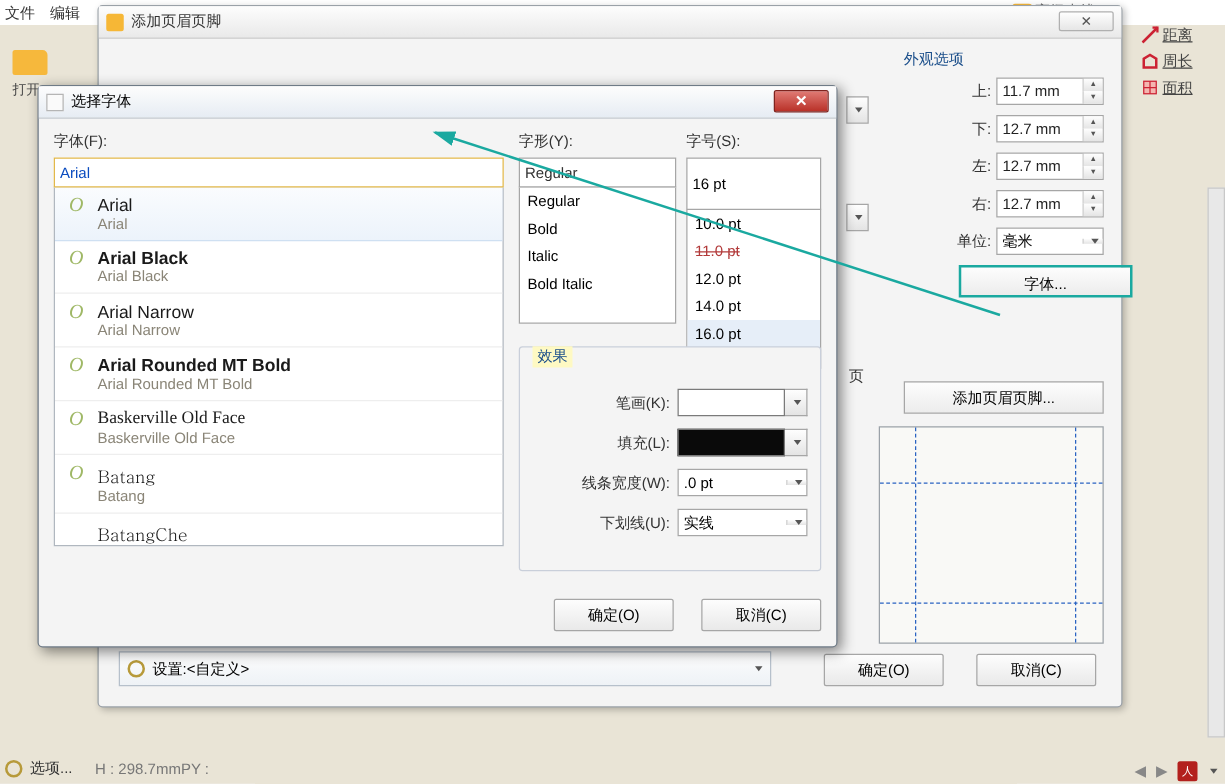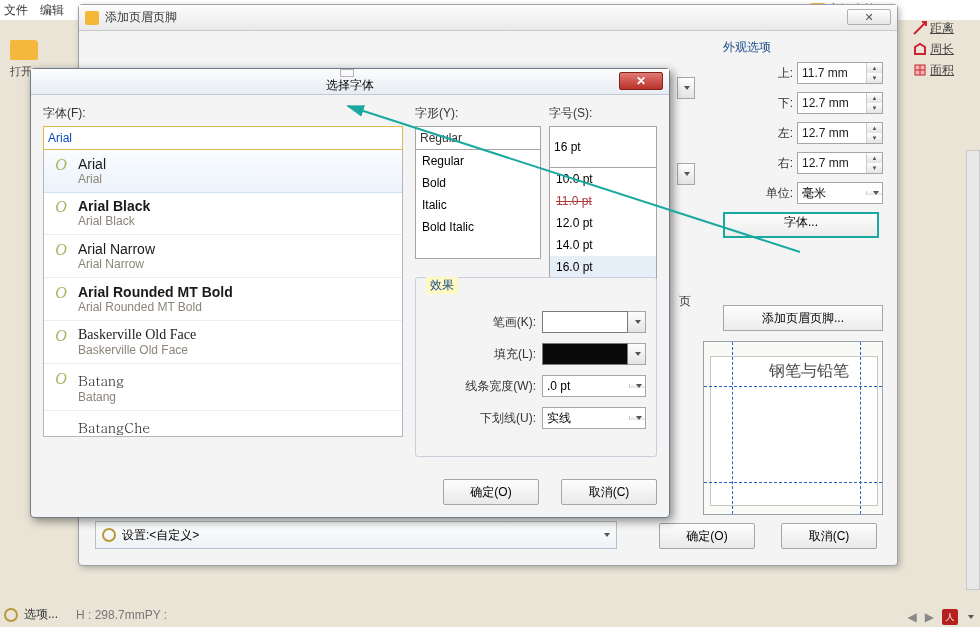--- a/index.html
+++ b/index.html
@@ -30,36 +30,36 @@
   .gb-title{color:#1a4e8a;margin-bottom:6px;}
   .ap-row{display:flex;align-items:center;justify-content:flex-end;margin-bottom:8px;}
   .ap-row .lbl{width:26px;text-align:right;margin-right:4px;color:#333;}
   .spin{display:flex;align-items:center;width:86px;height:22px;border:1px solid #a6a6a6;background:#fff;}
   .spin .val{flex:1;padding:0 4px;color:#222;}
   .spin .btns{width:16px;display:flex;flex-direction:column;}
   .spin .btns div{height:10px;border-left:1px solid #ccc;background:linear-gradient(#fefefe,#e4e4e4);display:flex;align-items:center;justify-content:center;font-size:6px;color:#555;}
   .sel{display:inline-flex;align-items:center;width:86px;height:22px;border:1px solid #a6a6a6;background:#fff;}
   .sel .val{flex:1;padding:0 4px;}
   .sel .dd{width:16px;border-left:1px solid #ccc;background:linear-gradient(#fefefe,#e4e4e4);display:flex;align-items:center;justify-content:center;}
-  .font-btn{width:156px;height:26px;border:2px solid #1aa9a0;background:linear-gradient(#fdfdfd,#ececec);display:flex;align-items:flex-start;justify-content:center;cursor:pointer;margin-top:2px;}
+  .font-btn{width:139px;height:26px;border:2px solid #1aa9a0;background:linear-gradient(#fdfdfd,#ececec);display:flex;align-items:flex-end;justify-content:center;cursor:pointer;margin-top:2px;margin-left:44px;}
   .page-range-btn{position:absolute;right:14px;top:300px;width:160px;height:26px;border:1px solid #a6a6a6;background:linear-gradient(#fdfdfd,#ececec);display:flex;align-items:center;justify-content:center;}
   
   .preview{position:absolute;right:14px;top:336px;width:180px;height:174px;border:1px solid #9aa1a8;background:#f9f9f6;}
   .preview .sheet{position:absolute;left:6px;top:14px;width:168px;height:150px;background:#fff;border:1px solid #c7c7c7;}
   .preview .guide{position:absolute;border:0;border-top:1px dashed #2a63c2;}
   .preview .guidev{position:absolute;border:0;border-left:1px dashed #2a63c2;}
   .preview .ptxt{position:absolute;color:#4a4a4a;font-size:16px;}
   
   .settings-bar{position:absolute;left:16px;bottom:16px;width:522px;height:28px;border:1px solid #b6c0cb;background:linear-gradient(#fdfdfd,#eef2f6);display:flex;align-items:center;padding:0 6px;}
   .gear{width:14px;height:14px;border:2px solid #b79a3a;border-radius:50%;margin-right:6px;position:relative;}
   .ok-cancel{position:absolute;right:20px;bottom:16px;display:flex;gap:26px;}
   .btn{width:96px;height:26px;border:1px solid #a6a6a6;background:linear-gradient(#fdfdfd,#e9e9e9);display:flex;align-items:center;justify-content:center;border-radius:2px;}
   
   .dlg-inner{position:absolute;left:30px;top:68px;width:640px;height:450px;background:#f4f4f4;border:1px solid #6f7b87;border-radius:4px;box-shadow:3px 3px 10px rgba(0,0,0,0.45);z-index:10;}
-  .dlg-inner .titlebar2{height:26px;background:linear-gradient(#fdfdfd,#e6ecf3);border-bottom:1px solid #c3c9d0;display:flex;align-items:center;padding:0 6px;position:relative;flex-direction:column;}
+  .dlg-inner .titlebar2{height:26px;background:linear-gradient(#fdfdfd,#e6ecf3);border-bottom:1px solid #c3c9d0;display:flex;align-items:center;padding:0 6px;position:relative;}
   .dlg-inner .titlebar2 .ticon{width:14px;height:14px;background:#fafafa;border:1px solid #b5b5b5;margin-right:6px;}
   .dlg-inner .titlebar2 .closex2{position:absolute;right:6px;top:3px;width:44px;height:18px;background:linear-gradient(#e07a74,#b93128);border:1px solid #7e231e;border-radius:2px;display:flex;align-items:center;justify-content:center;color:#fff;font-weight:bold;}
   .inner-body{position:absolute;left:12px;right:12px;top:36px;bottom:12px;}
   .col-lbl{color:#333;margin-bottom:4px;}
   .font-input{width:360px;height:24px;border:1px solid #e2b84a;background:#fff;padding:2px 4px;color:#0a4bbf;}
   .font-input::selection{background:#cde3ff;}
   .font-list{width:360px;height:288px;border:1px solid #b0b7bf;background:#fff;overflow:hidden;margin-top:-1px;}
   .fl-item{display:flex;align-items:flex-start;padding:6px 8px;border-bottom:1px solid #eee;}
   .fl-item.sel-row{background:linear-gradient(#fafcfe,#ecf3fb);border:1px solid #cfe0f2;margin:-1px;}
   .fl-item .oicon{width:18px;height:24px;margin-right:8px;color:#9fb866;font-style:italic;font-family:Georgia,serif;font-size:16px;text-align:center;}
@@ -226,23 +226,20 @@
     <div class="font-btn">
         <span>字体...</span>
       </div>
   </div>
 
   <div class="page-range-btn">
       <span>添加页眉页脚...</span>
     </div>
 
   <div class="preview">
-    <div class="sheet">
-      <div class="ptxt" style="left:58px;top:4px">钢笔与铅笔</div>
-    </div>
     <div class="guide" style="left:0;top:44px;width:100%"></div>
     <div class="guide" style="left:0;top:140px;width:100%"></div>
     <div class="guidev" style="left:28px;top:0;height:100%"></div>
     <div class="guidev" style="left:156px;top:0;height:100%"></div>
   </div>
 
   <div class="settings-bar">
     <span class="gear"></span>
     <span>设置: </span>
     <span>&lt;自定义&gt;</span>

